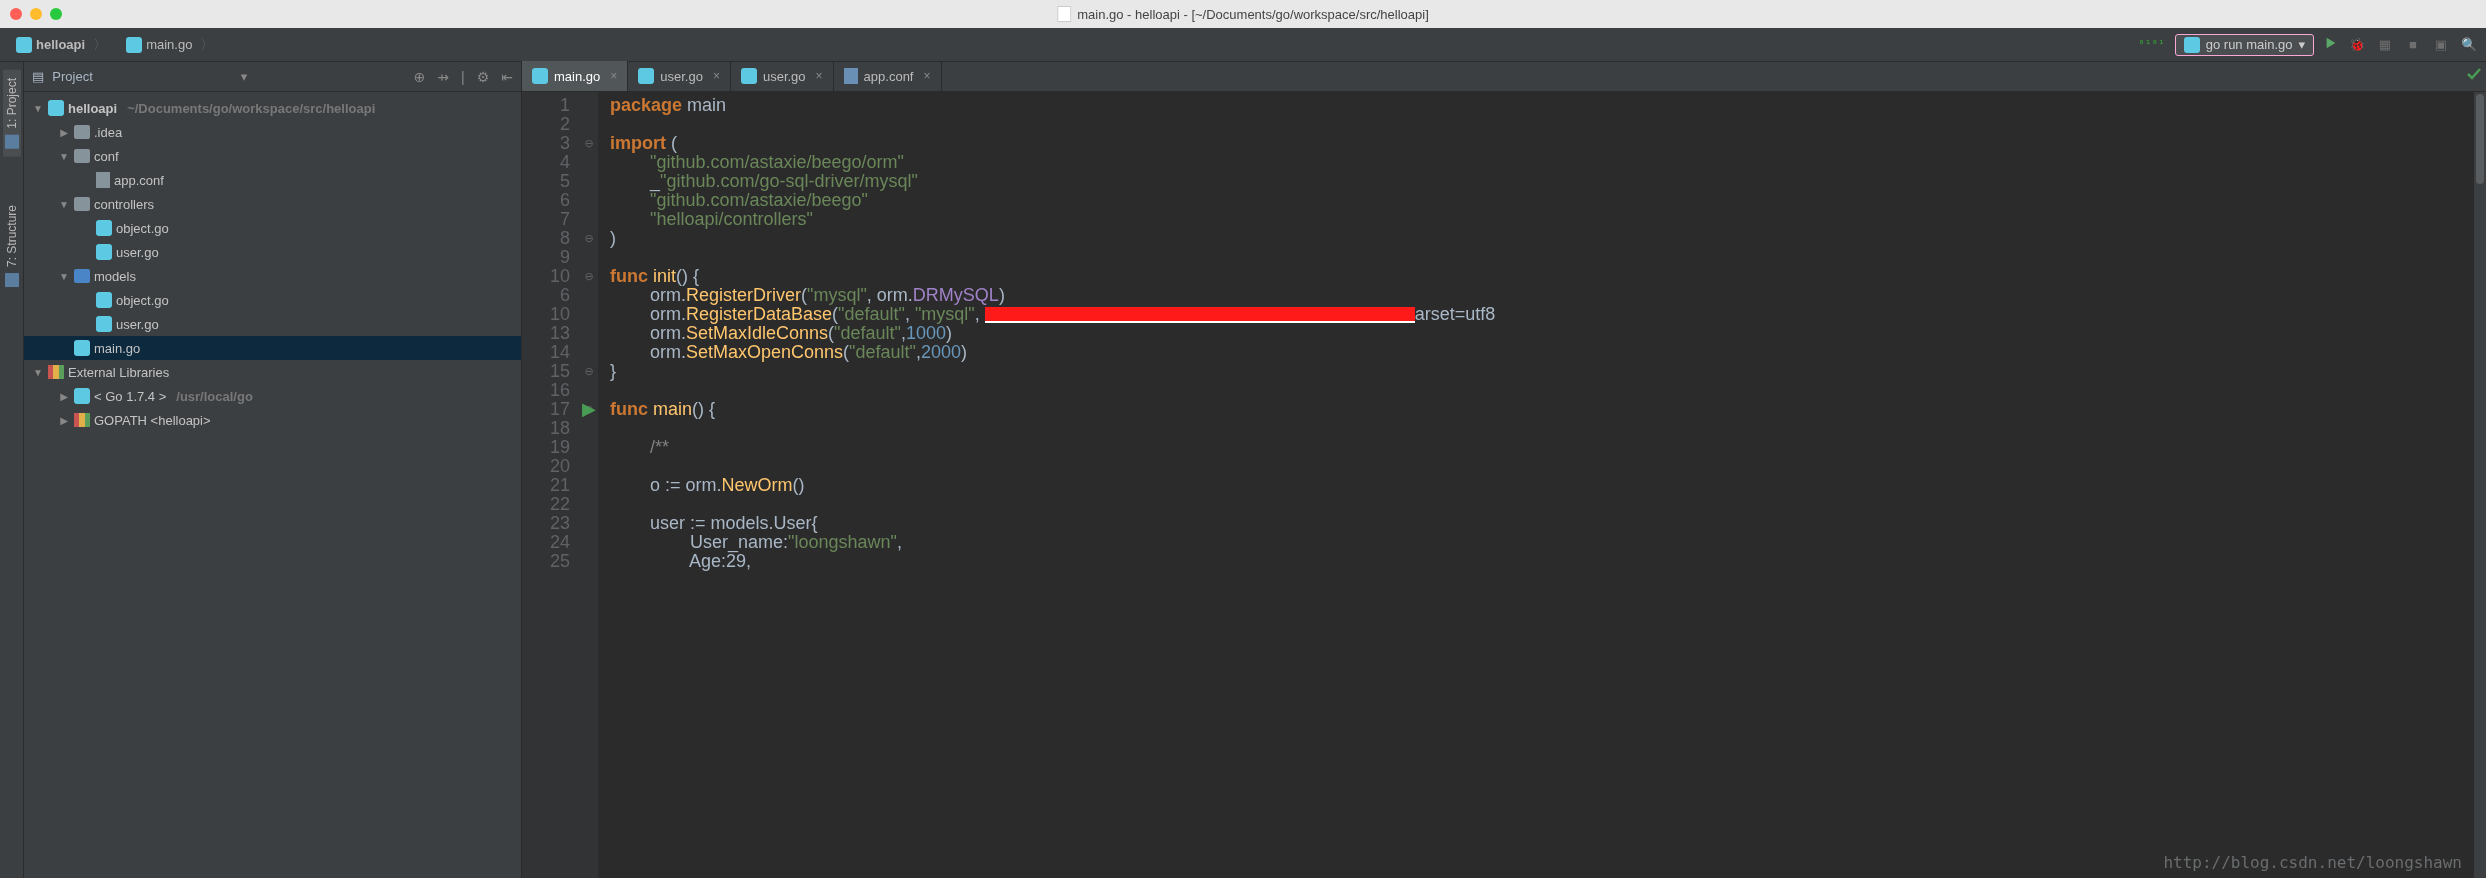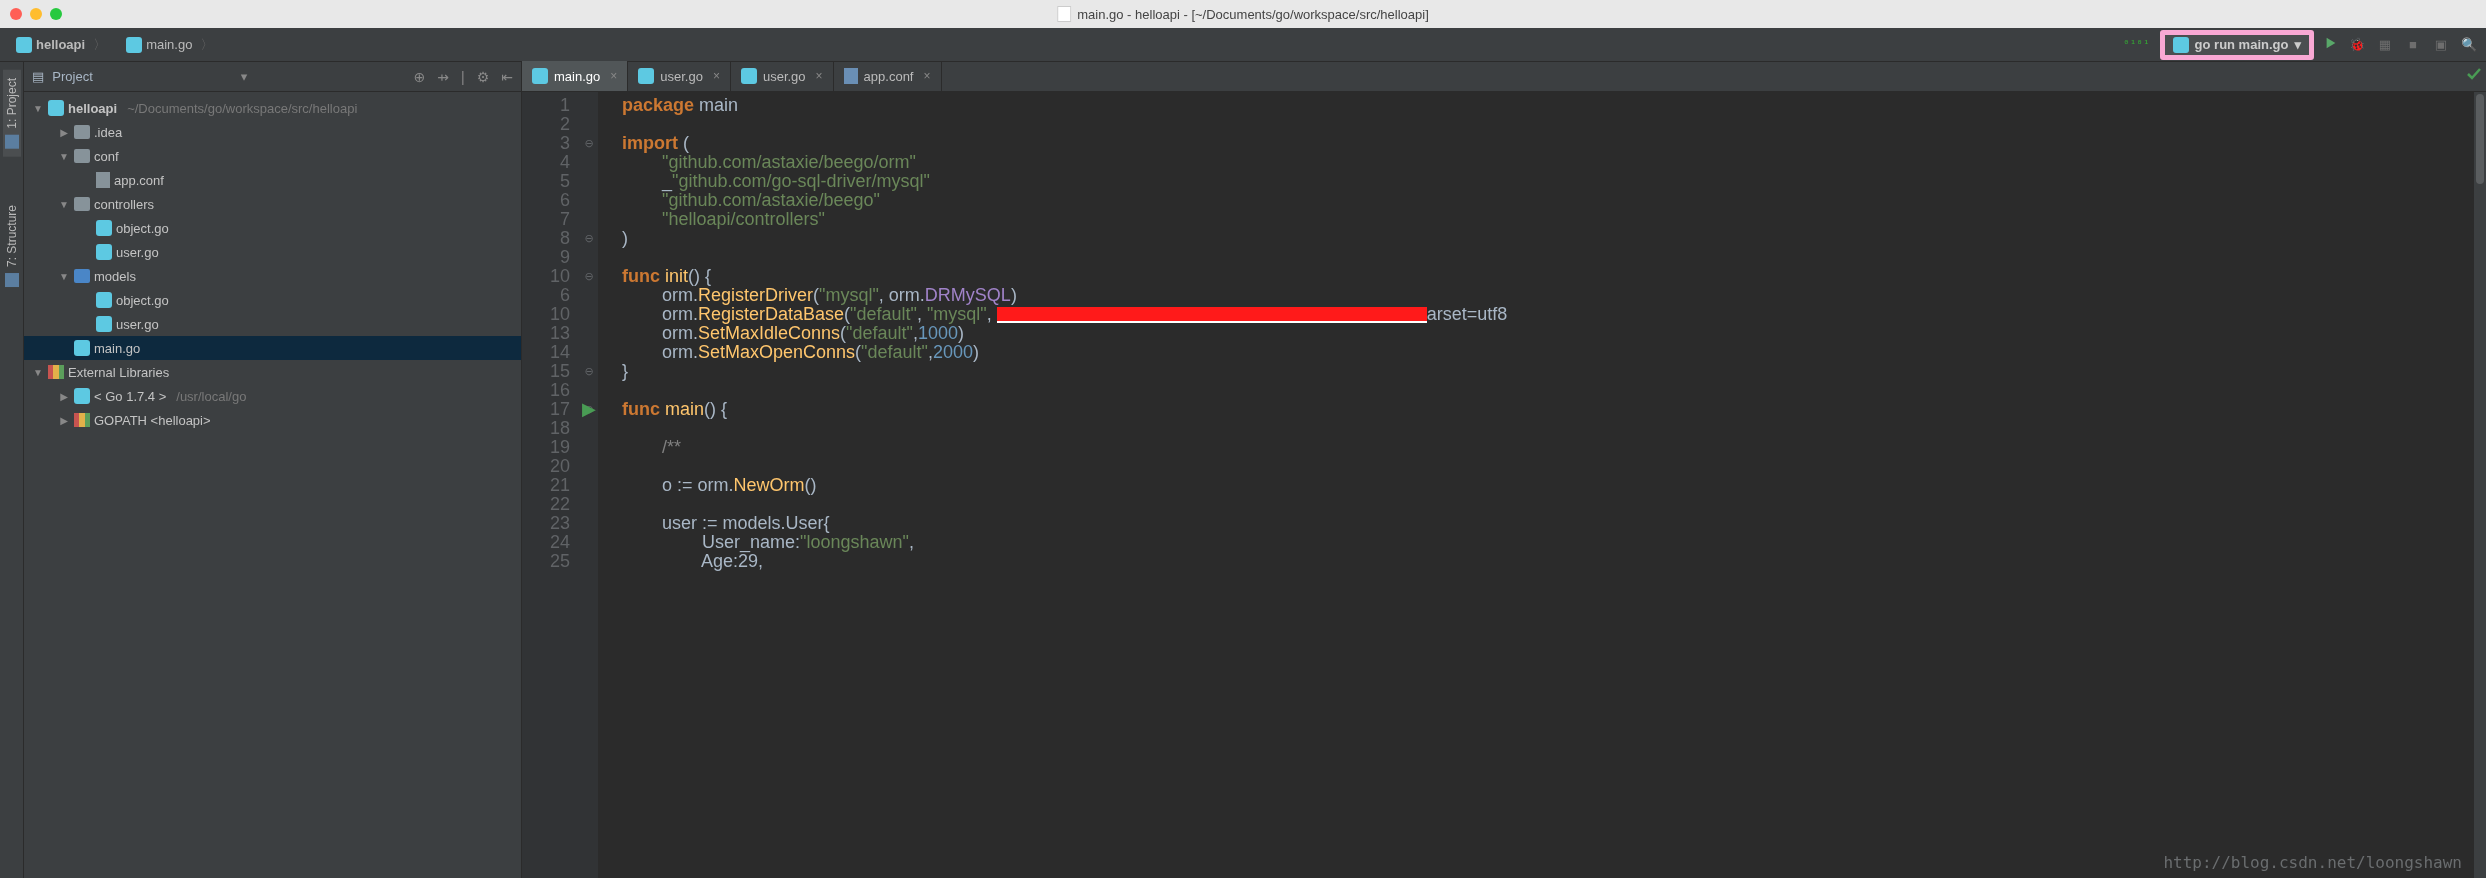--- a/index.html
+++ b/index.html
@@ -16,21 +16,21 @@
 .file-ico-title { width: 14px; height: 16px; background: #fff; border: 1px solid #ccc; }
 
 
 .breadcrumb-bar { height: 34px; background: #3c3f41; display: flex; align-items: center; justify-content: space-between; border-bottom: 1px solid #2b2b2b; padding: 0 8px; }
 .breadcrumbs { display: flex; align-items: center; gap: 4px; }
 .crumb { display: flex; align-items: center; gap: 4px; padding: 2px 8px; color: #bbb; }
 .crumb .chev { color: #666; margin-left: 4px; }
 .gopher-ico { width: 16px; height: 16px; background: #5dc9e2; border-radius: 3px; display: inline-block; }
 .toolbar-right { display: flex; align-items: center; gap: 10px; }
 .digits { color: #3a3; font-family: monospace; font-size: 11px; }
-.run-config { background: #4b4e50; border: 5px solid #f9a8d4; border-radius: 3px; padding: 2px 8px; display: flex; align-items: center; gap: 6px; color: #ccc; font-weight: bold; }
+.run-config { background: #4b4e50; border: 1px solid #f9a8d4; border-radius: 3px; padding: 2px 8px; display: flex; align-items: center; gap: 6px; color: #ccc; }
 .run-btn svg { width: 14px; height: 14px; }
 .tb-ico { width: 18px; height: 18px; color: #6e6e6e; display: flex; align-items: center; justify-content: center; }
 
 
 .workspace { display: flex; height: calc(100% - 62px); }
 
 
 .left-gutter { width: 24px; background: #3c3f41; border-right: 1px solid #2b2b2b; display: flex; flex-direction: column; align-items: center; padding-top: 8px; gap: 40px; }
 .vert-tab { writing-mode: vertical-rl; transform: rotate(180deg); color: #bbb; font-size: 12px; padding: 8px 2px; display: flex; align-items: center; gap: 6px; }
 .vert-tab.active { background: #4b4e50; }
@@ -45,37 +45,37 @@
 .tree { padding: 4px 0; overflow: auto; flex: 1; }
 .tree-row { display: flex; align-items: center; height: 24px; padding-left: 8px; gap: 4px; color: #c4c4c4; cursor: default; }
 .tree-row.selected { background: #0d293e; }
 .tree-row .indent { display: inline-block; }
 .arrow { width: 12px; color: #888; font-size: 10px; display: inline-block; text-align: center; }
 .arrow.blank { visibility: hidden; }
 .folder-ico { width: 16px; height: 14px; background: #87939a; border-radius: 2px; display: inline-block; }
 .folder-ico.blue { background: #4a86c7; }
 .file-txt-ico { width: 14px; height: 16px; background: #87939a; display: inline-block; }
 .lib-ico { width: 16px; height: 14px; background: linear-gradient(90deg,#c75450 0 33%,#e2b04a 33% 66%,#5b9e5b 66%); display: inline-block; }
-.proj-path { color: #787878; margin-left: 6px; }
+.proj-path { color: #787878; margin-left: 6px; font-weight: bold; }
 
 
 .editor-area { flex: 1; display: flex; flex-direction: column; background: #2b2b2b; position: relative; }
 .tabs { height: 30px; background: #3c3f41; display: flex; align-items: flex-end; border-bottom: 1px solid #2b2b2b; }
 .tab { height: 30px; display: flex; align-items: center; gap: 6px; padding: 0 10px; color: #bbb; border-right: 1px solid #2b2b2b; }
 .tab.active { background: #515658; color: #fff; }
 .tab .close { color: #888; margin-left: 4px; font-size: 12px; }
 .conf-ico { width: 14px; height: 16px; background: linear-gradient(#6a8fb5,#6a8fb5); display: inline-block; }
 
 .code-wrap { flex: 1; display: flex; font-family: Menlo, Consolas, monospace; font-size: 18px; line-height: 19px; position: relative; }
 .gutter { width: 58px; text-align: right; color: #606366; padding: 4px 10px 0 0; user-select: none; background: #313335; }
 .gutter .ln { height: 19px; }
 .foldcol { width: 18px; background: #313335; padding-top: 4px; }
 .foldcol .fc { height: 19px; color: #606366; font-size: 11px; text-align: center; }
 .code { flex: 1; padding: 4px 0 0 12px; position: relative; white-space: pre; }
-.code .line { height: 19px; margin-left: 12px; }
+.code .line { height: 19px; }
 .kw { color: #cc7832; font-weight: bold; }
 .pkg { color: #a9b7c6; }
 .str { color: #6a8759; }
 .fn { color: #ffc66d; }
 .ident { color: #a183c9; }
 .num { color: #6897bb; }
 .plain { color: #a9b7c6; }
 .cmt { color: #808080; }
 
 .redact { display: inline-block; width: 430px; height: 16px; background: #ff1a1a; vertical-align: middle; box-shadow: inset 0 -2px 0 #fff; }

